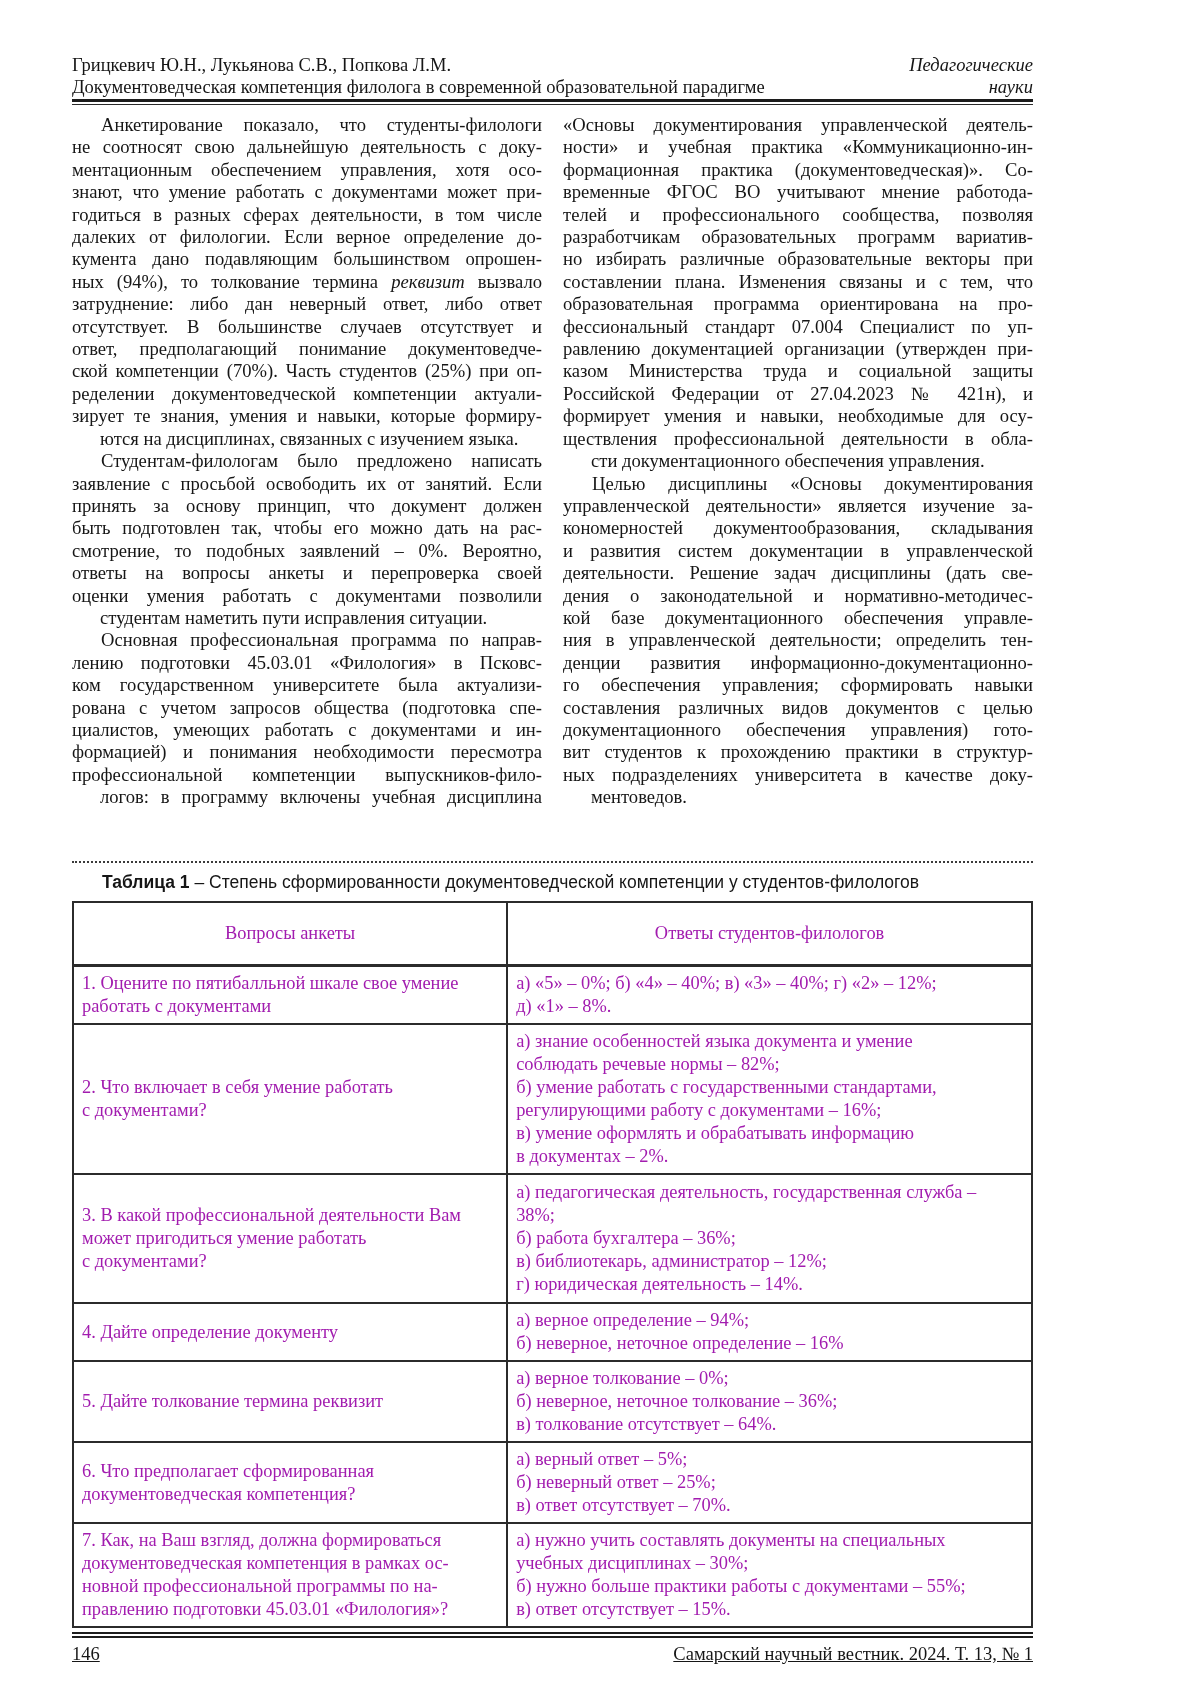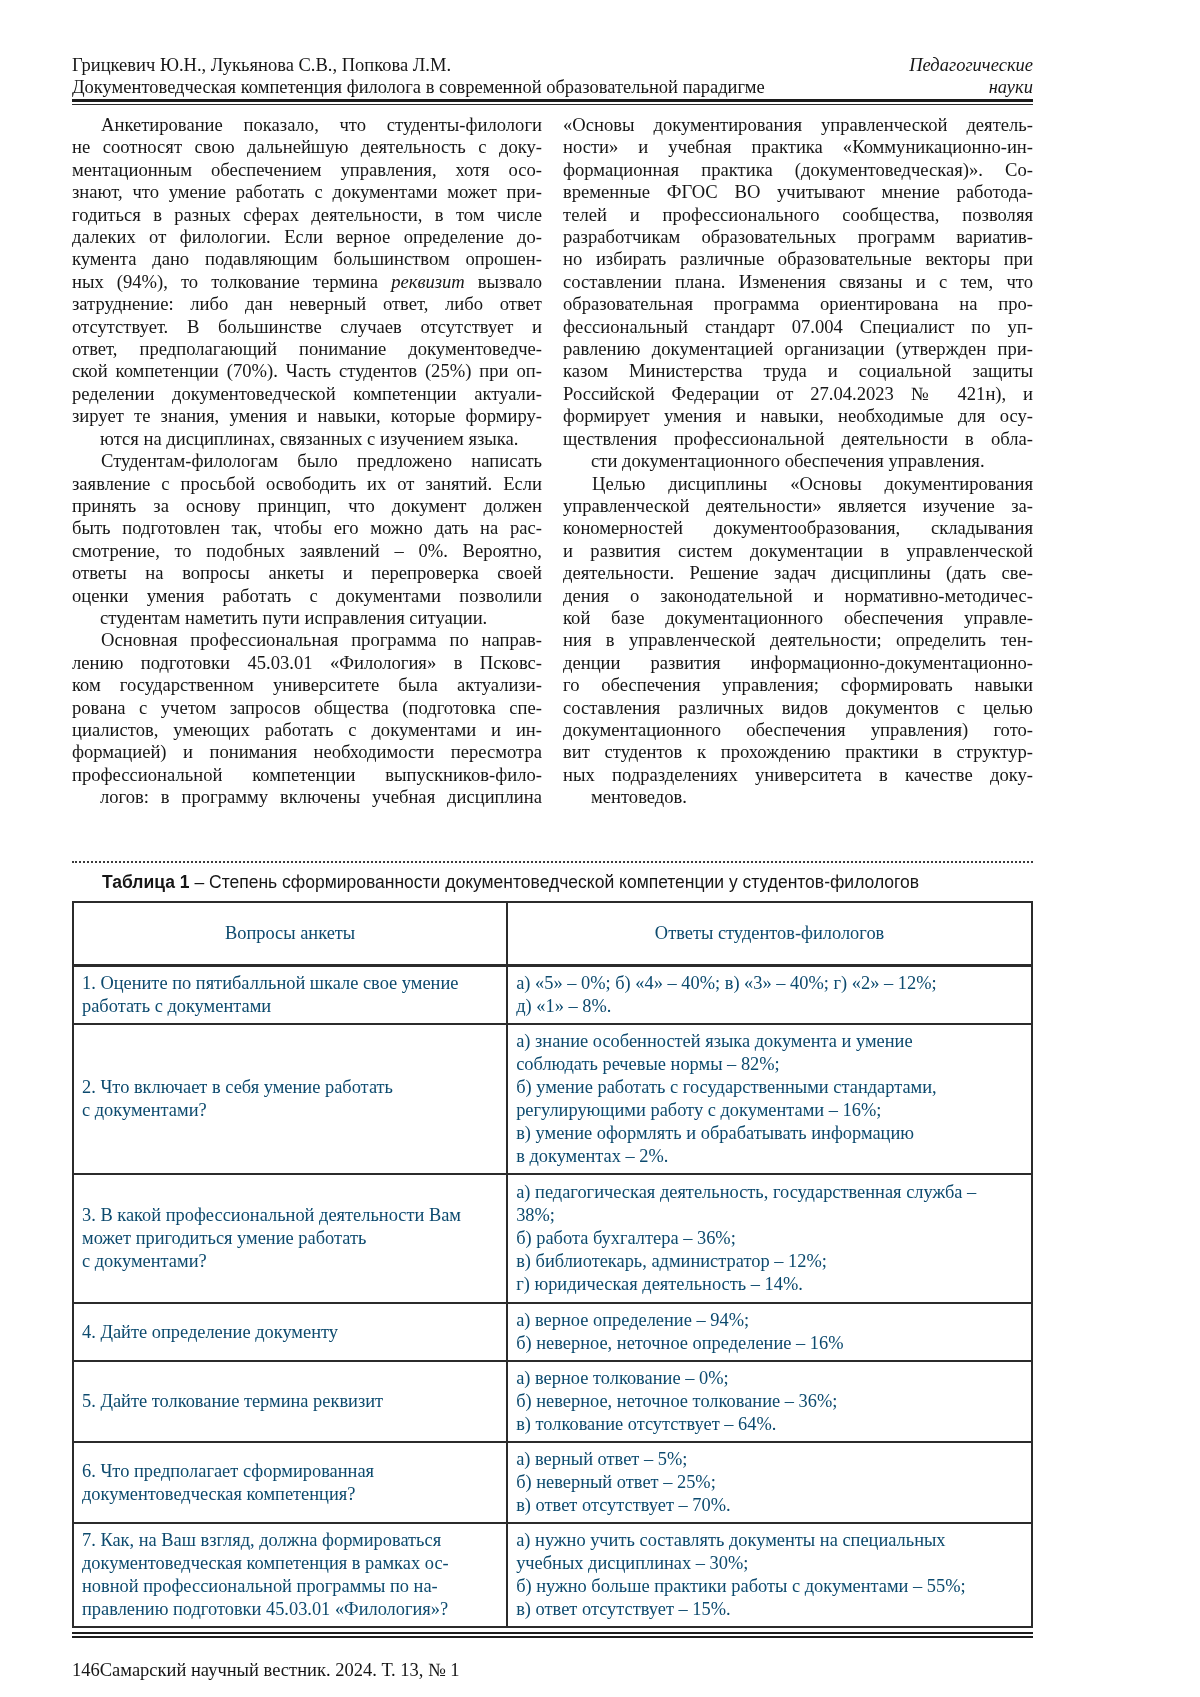--- a/index.html
+++ b/index.html
@@ -31,21 +31,21 @@
   .tbl-caption {
     margin-top:8px; margin-left:30px;
     font-family:"Liberation Sans","DejaVu Sans",sans-serif;
     font-size:17.5px; line-height:22px;
   }
   .tbl-caption b { font-weight:bold;text-align:right; }
 
   
   table.survey {
     margin-top:8px; width:961px; border-collapse:collapse;
-    font-size:18.4px; line-height:23px; color:#0c4a6e;
+    font-size:18.4px; line-height:23px; color:#a21caf;
   }
   table.survey col.c1 { width:435px; }
   table.survey col.c2 { width:526px; }
   table.survey th, table.survey td {
     border:2px solid #2b2b2b; vertical-align:middle;
   }
   table.survey thead tr { height:64px; }
   table.survey th { font-weight:normal; text-align:center; border-bottom:3px solid #2b2b2b; }
   table.survey td { padding:5px 10px 5px 8px; }
   table.survey td .ln { text-align:left; }
@@ -54,22 +54,22 @@
   tbody tr:nth-child(3){ height:129px; }
   tbody tr:nth-child(4){ height:46px; }
   tbody tr:nth-child(5){ height:78px; }
   tbody tr:nth-child(6){ height:76px; }
   tbody tr:nth-child(7){ height:103px; }
 
   
   .rule-foot { margin-top:4px; border-top:2px solid #1c1c1c; }
   .rule-foot2 { margin-top:2px; border-top:2px solid #1c1c1c; }
   .pagefoot {
-    margin-top:21px; display:flex; justify-content:flex-start;
-    font-size:18.5px; line-height:22px;
+    margin-top:5px; display:flex; justify-content:space-between;
+    font-size:18.5px; line-height:22px;text-decoration:underline;
   }
 </style>
 </head>
 <body>
 
 <div class="content">
 
   <header class="pagehead">
     <div class="hrow">
       <span>Грицкевич Ю.Н., Лукьянова С.В., Попкова Л.М.</span>

